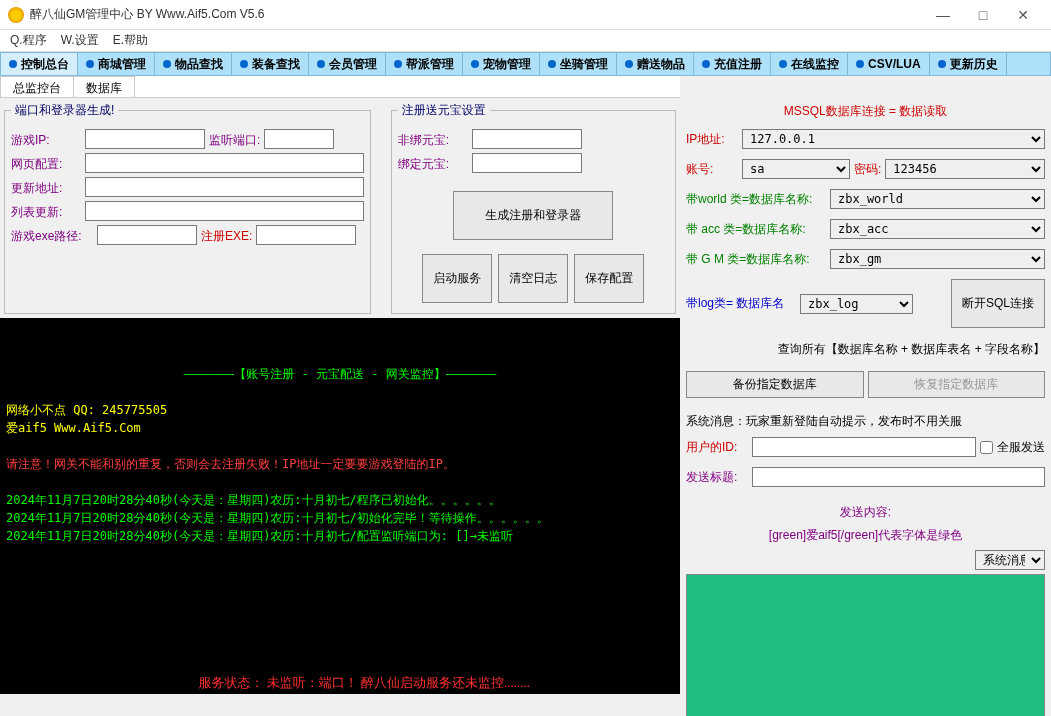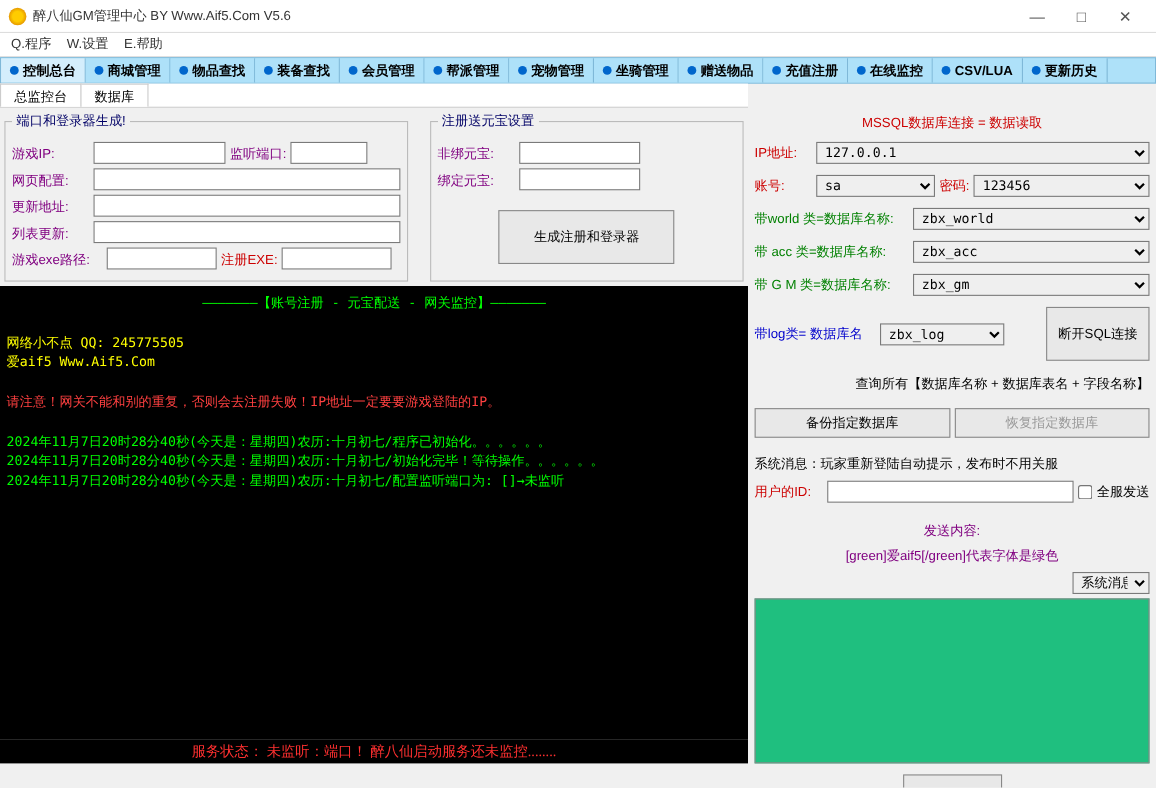--- a/index.html
+++ b/index.html
@@ -33,24 +33,24 @@
 .row { display: flex; align-items: flex-end; gap: 4px; margin: 4px 0; }
 .lbl { color: #800080; width: 70px; }
 .lbl-red { color: #cc0000; }
 .lbl-blue { color: #0000cc; }
 .lbl-green { color: #008000; }
 .lbl-purple { color: #800080; }
 input[type=text], select { border: 1px solid #7a7a7a; height: 20px; padding: 1px 3px; font-size: 12px; font-family: "SimSun", monospace; }
 button { border: 1px solid #888; background: #e8e8e8; padding: 15px 10px; font-size: 12px; cursor: pointer; }
 
 .console { flex: 1; background: #000; color: #0f0; font-family: "SimSun", monospace; font-size: 12px; padding: 6px; overflow: hidden; line-height: 1.5; }
-.console .hdr { text-align: center; color: #0f0; }
+.console .hdr { text-align: center; color: #0f0; margin-top: 41px; }
 .console .yellow { color: #ffff00; }
 .console .red { color: #ff4040; }
-.statusline { background: #000; color: #ff3030; text-align: center; padding: 2px 150px; font-size: 13px; font-family: SimSun; }
+.statusline { background: #000; color: #ff3030; text-align: right; padding: 2px 150px; font-size: 13px; font-family: SimSun; }
 
 .db-header { color: #cc0000; text-align: center; padding: 2px; margin-top: 21px; }
 .db-row { display: flex; align-items: center; gap: 4px; margin: 3px 0; }
 .wide-btn { flex: 1; padding: 4px; }
 .greenbox { flex: 1; background: #1fbf7f; border: 1px solid #888; min-height: 150px; }
 
 .sys-msg-row { display: flex; align-items: center; gap: 6px; flex-direction: column; }
 </style>
 </head>
 <body>
@@ -166,20 +166,25 @@
             <span class="lbl">非绑元宝:</span>
             <input type="text" style="width: 110px;">
           </div>
         <div class="row">
             <span class="lbl">绑定元宝:</span>
             <input type="text" style="width: 110px;">
           </div>
         <div class="row" style="justify-content:center;margin-top:18px">
             <button style="width:160px">生成注册和登录器</button>
           </div>
+        <div class="row" style="justify-content:center;gap:6px;margin-top:14px">
+          <button>启动服务</button>
+          <button>清空日志</button>
+          <button>保存配置</button>
+        </div>
       </fieldset>
     </div>
 
     <div class="console">
       <div class="hdr">———————【账号注册 - 元宝配送 - 网关监控】———————</div>
       <br>
       <div class="yellow">网络小不点 QQ: 245775505</div>
       <div class="yellow">爱aif5 Www.Aif5.Com</div>
       <br>
       <div class="red">请注意！网关不能和别的重复，否则会去注册失败！IP地址一定要要游戏登陆的IP。</div>
@@ -226,20 +231,24 @@
       <button class="wide-btn" style="color:#999">恢复指定数据库</button>
     </div>
 
     <div style="margin-top:8px">系统消息：玩家重新登陆自动提示，发布时不用关服</div>
     <div class="db-row">
       <span class="lbl-red" style="width:62px">用户的ID:</span>
       <input type="text" style="flex: 1 1 0%;">
       <input type="checkbox" style="">
       <span>全服发送</span>
     </div>
+    <div class="db-row">
+      <span class="lbl-purple" style="width:62px">发送标题:</span>
+      <input type="text" style="flex: 1 1 0%;">
+    </div>
     <div class="sys-msg-row" style="margin-top:10px">
       <span class="lbl-purple">发送内容:</span>
       <span style="color:#800080">[green]爱aif5[/green]代表字体是绿色</span>
       <select style="margin-left:auto;width:70px"><option>系统消息</option></select>
     </div>
     <div class="greenbox"></div>
     <div style="text-align:center;padding:6px">
       <button style="width:90px">确认发送</button>
     </div>
   </div>

